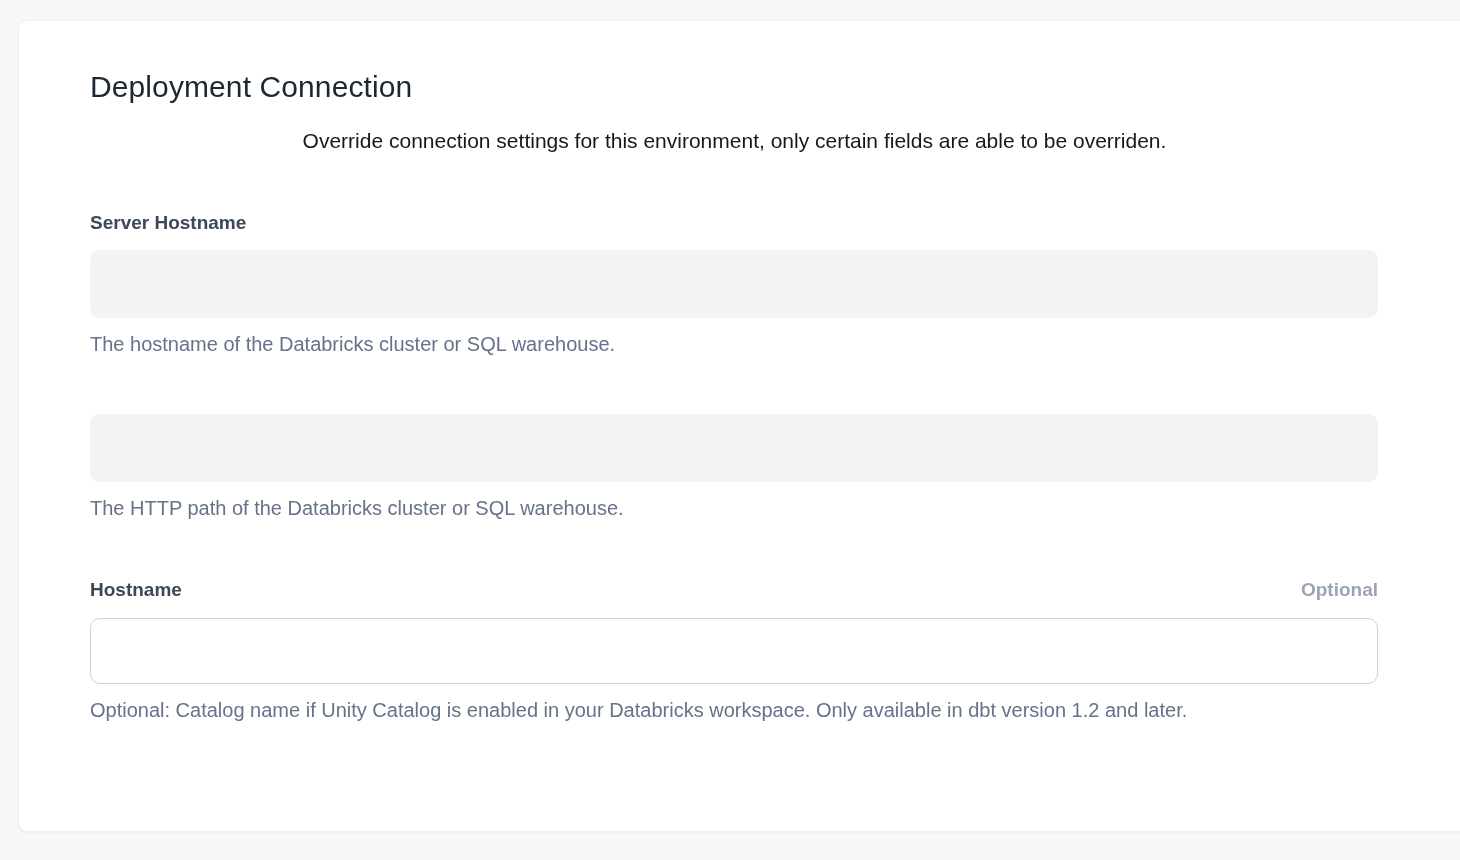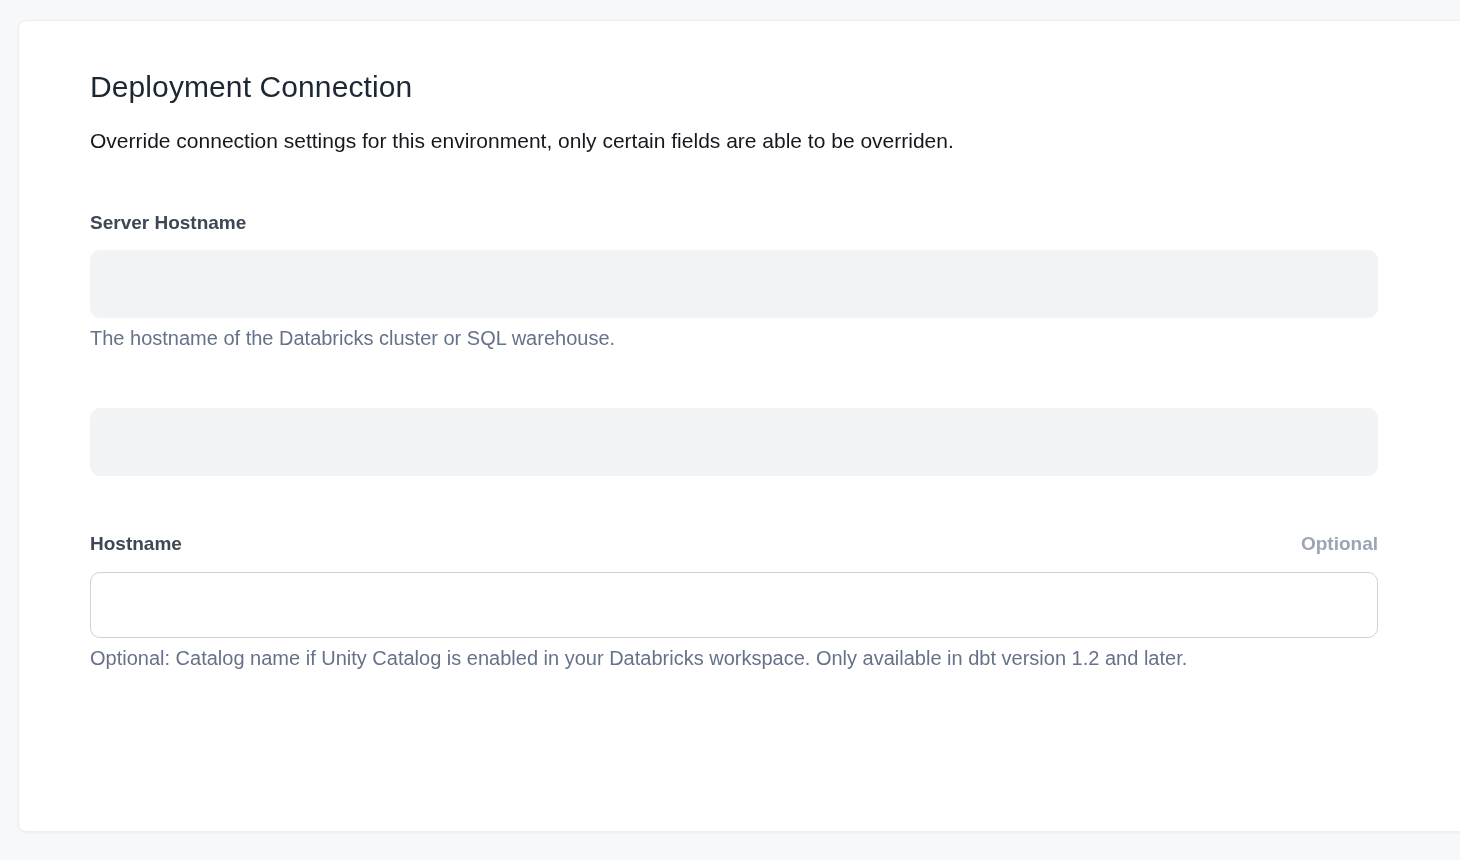--- a/index.html
+++ b/index.html
@@ -46,20 +46,21 @@
     font-weight: 400;
     color: var(--title-color);
     letter-spacing: 0.1px;
   }
   .page-subtitle {
     margin: 22px 0 0 0;
     font-size: 21px;
     line-height: 28px;
     font-weight: 400;
     color: var(--subtitle-color);
+    text-align: center;
   }
   .field-group { margin-top: 56px; width: 1288px; }
   .label-row {
     display: flex;
     align-items: flex-end;
     justify-content: space-between;
     width: 1288px;
   }
   .field-label {
     font-size: 19px;
@@ -88,21 +89,21 @@
     background: var(--input-disabled-bg);
     border: 1px solid var(--input-disabled-bg);
   }
   .text-input.enabled {
     margin-top: 16px;
     height: 66px;
     background: #ffffff;
     border: 1px solid var(--input-border);
   }
   .field-help {
-    margin: 6px 0 0 0;
+    margin: 12px 0 0 0;
     font-size: 20px;
     line-height: 28px;
     font-weight: 400;
     color: var(--help-color);
   }
 </style>
 </head>
 <body>
 
 <div class="card">
@@ -115,20 +116,21 @@
     <div class="field-group">
       <div class="label-row">
         <span class="field-label">Server Hostname</span>
       </div>
       <input type="text" class="text-input disabled" disabled="" value="" style="">
       <p class="field-help">The hostname of the Databricks cluster or SQL warehouse.</p>
     </div>
 
     <div class="field-group">
       <input type="text" class="text-input disabled" disabled="" value="" style="">
+      <p class="field-help">The HTTP path of the Databricks cluster or SQL warehouse.</p>
     </div>
 
     <div class="field-group">
       <div class="label-row">
         <span class="field-label">Hostname</span>
         <span class="optional-badge">Optional</span>
       </div>
       <input type="text" class="text-input enabled" value="" style="">
       <p class="field-help">Optional: Catalog name if Unity Catalog is enabled in your Databricks workspace. Only available in dbt version 1.2 and later.</p>
     </div>

